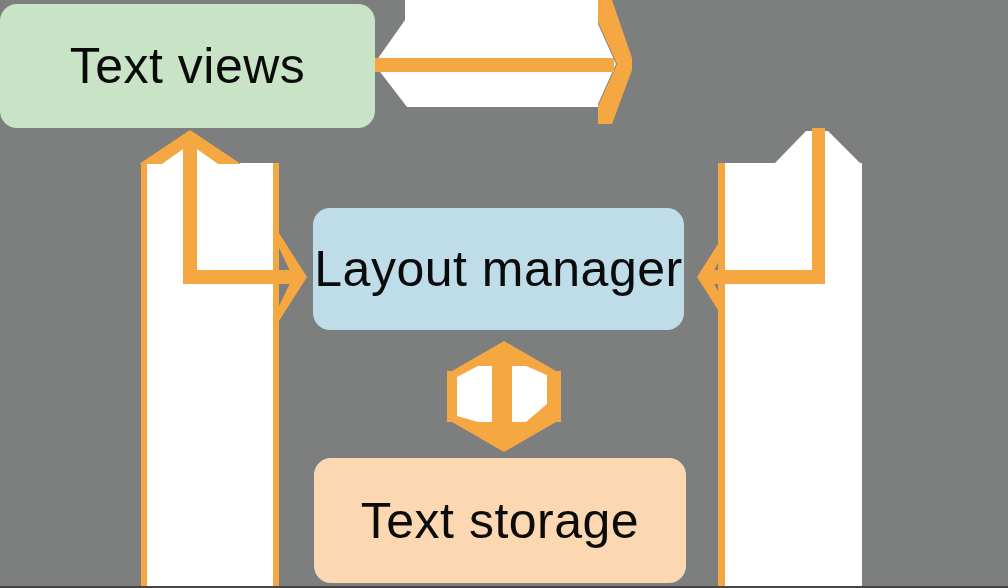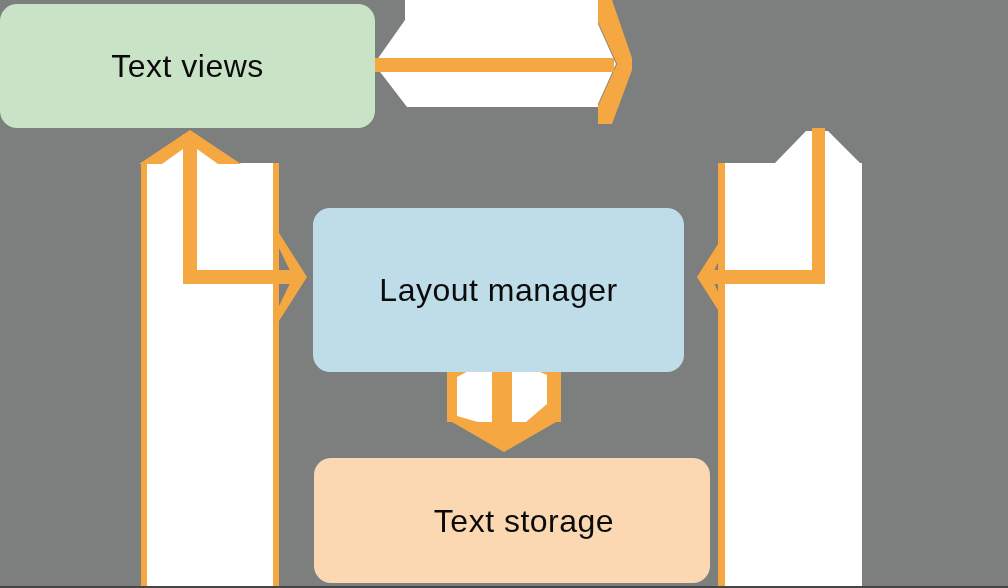--- a/index.html
+++ b/index.html
@@ -23,32 +23,32 @@
   .arrows .orange{fill:var(--color-arrow-orange,#f5a742);}
   .arrows .white{fill:var(--color-arrow-white,#ffffff);}
   .arrows .edge-strip{fill:var(--color-bottom-edge,#454545);}
   .node{
     position:absolute;
     display:flex;
     align-items:center;
     justify-content:center;
     border-radius:17px;
     color:var(--color-label-text,#0b0b0b);
-    font-size:32px;
+    font-size:50px;
     line-height:1;
     letter-spacing:0.5px;
     white-space:nowrap;
   }
   .node-green{background:var(--color-box-green,#c9e3c7);}
   .node-blue{background:var(--color-box-blue,#bedde9);}
   .node-peach{background:var(--color-box-peach,#fbd8b1);}
   #node-text-views{left:0px;top:4px;width:375px;height:124px;}
   #node-text-containers{left:632px;top:3px;width:376px;height:125px;}
-  #node-layout-manager{left:313px;top:208px;width:371px;height:164px;}
-  #node-text-storage{left:314px;top:458px;width:372px;height:125px;padding-left:24px;}
+  #node-layout-manager{left:313px;top:208px;width:371px;height:122px;}
+  #node-text-storage{left:314px;top:458px;width:372px;height:125px;}
 </style>
 </head>
 <body>
 
 <div class="stage">
 
   <svg class="arrows" viewBox="0 0 1008 588" xmlns="http://www.w3.org/2000/svg">
 
     <g>
       <polygon class="white" points="374,64 405,20 405,0 598,0 598,107 407,107"></polygon>

